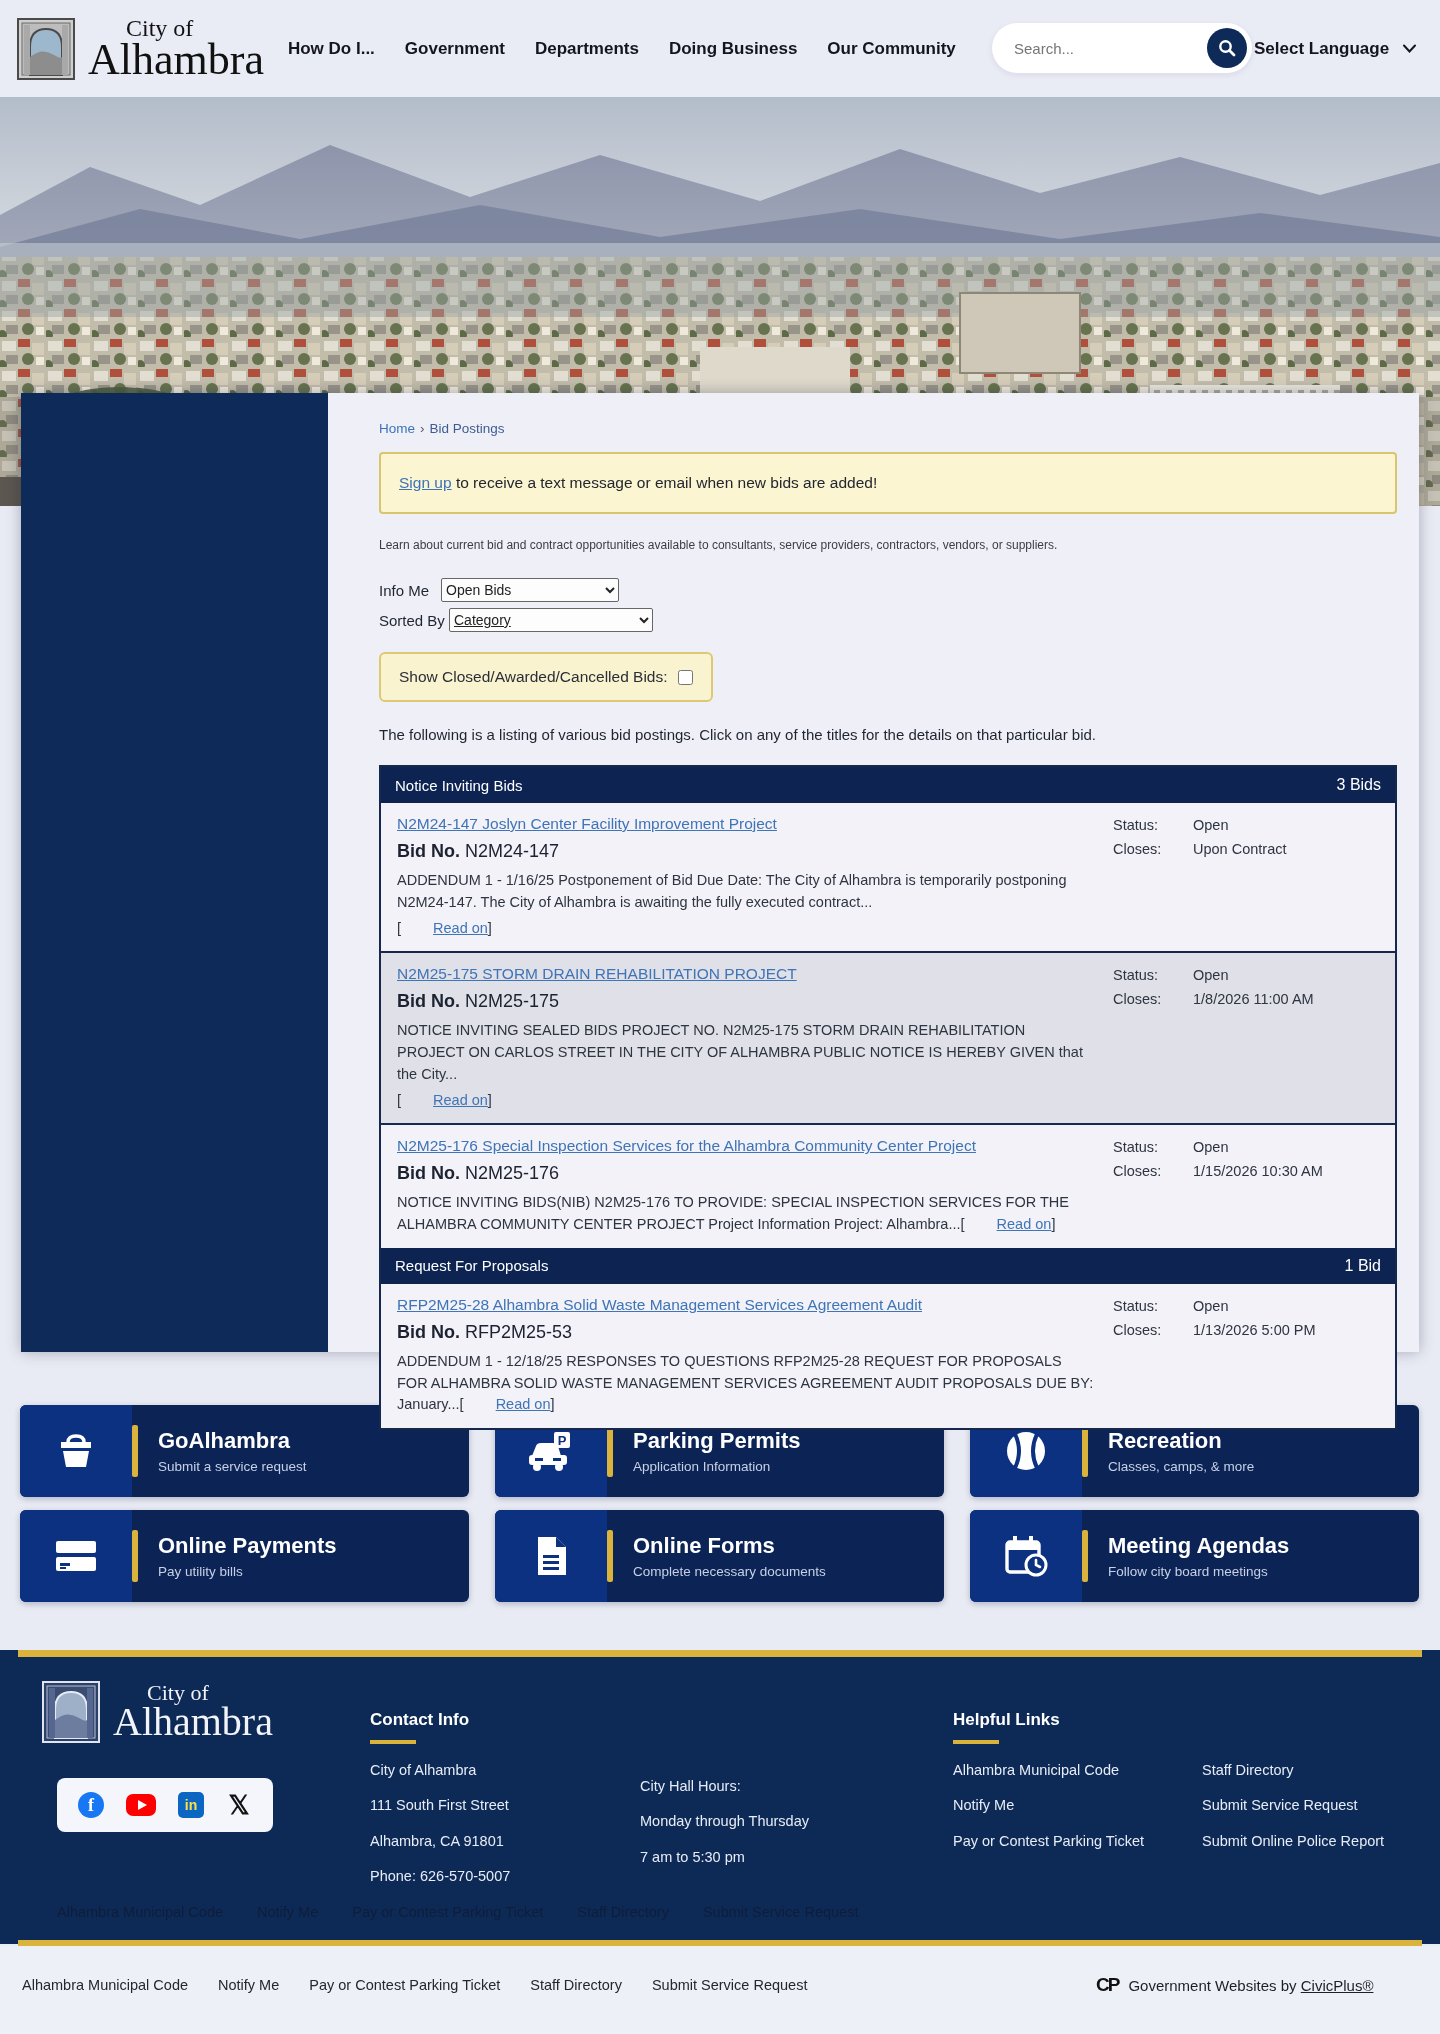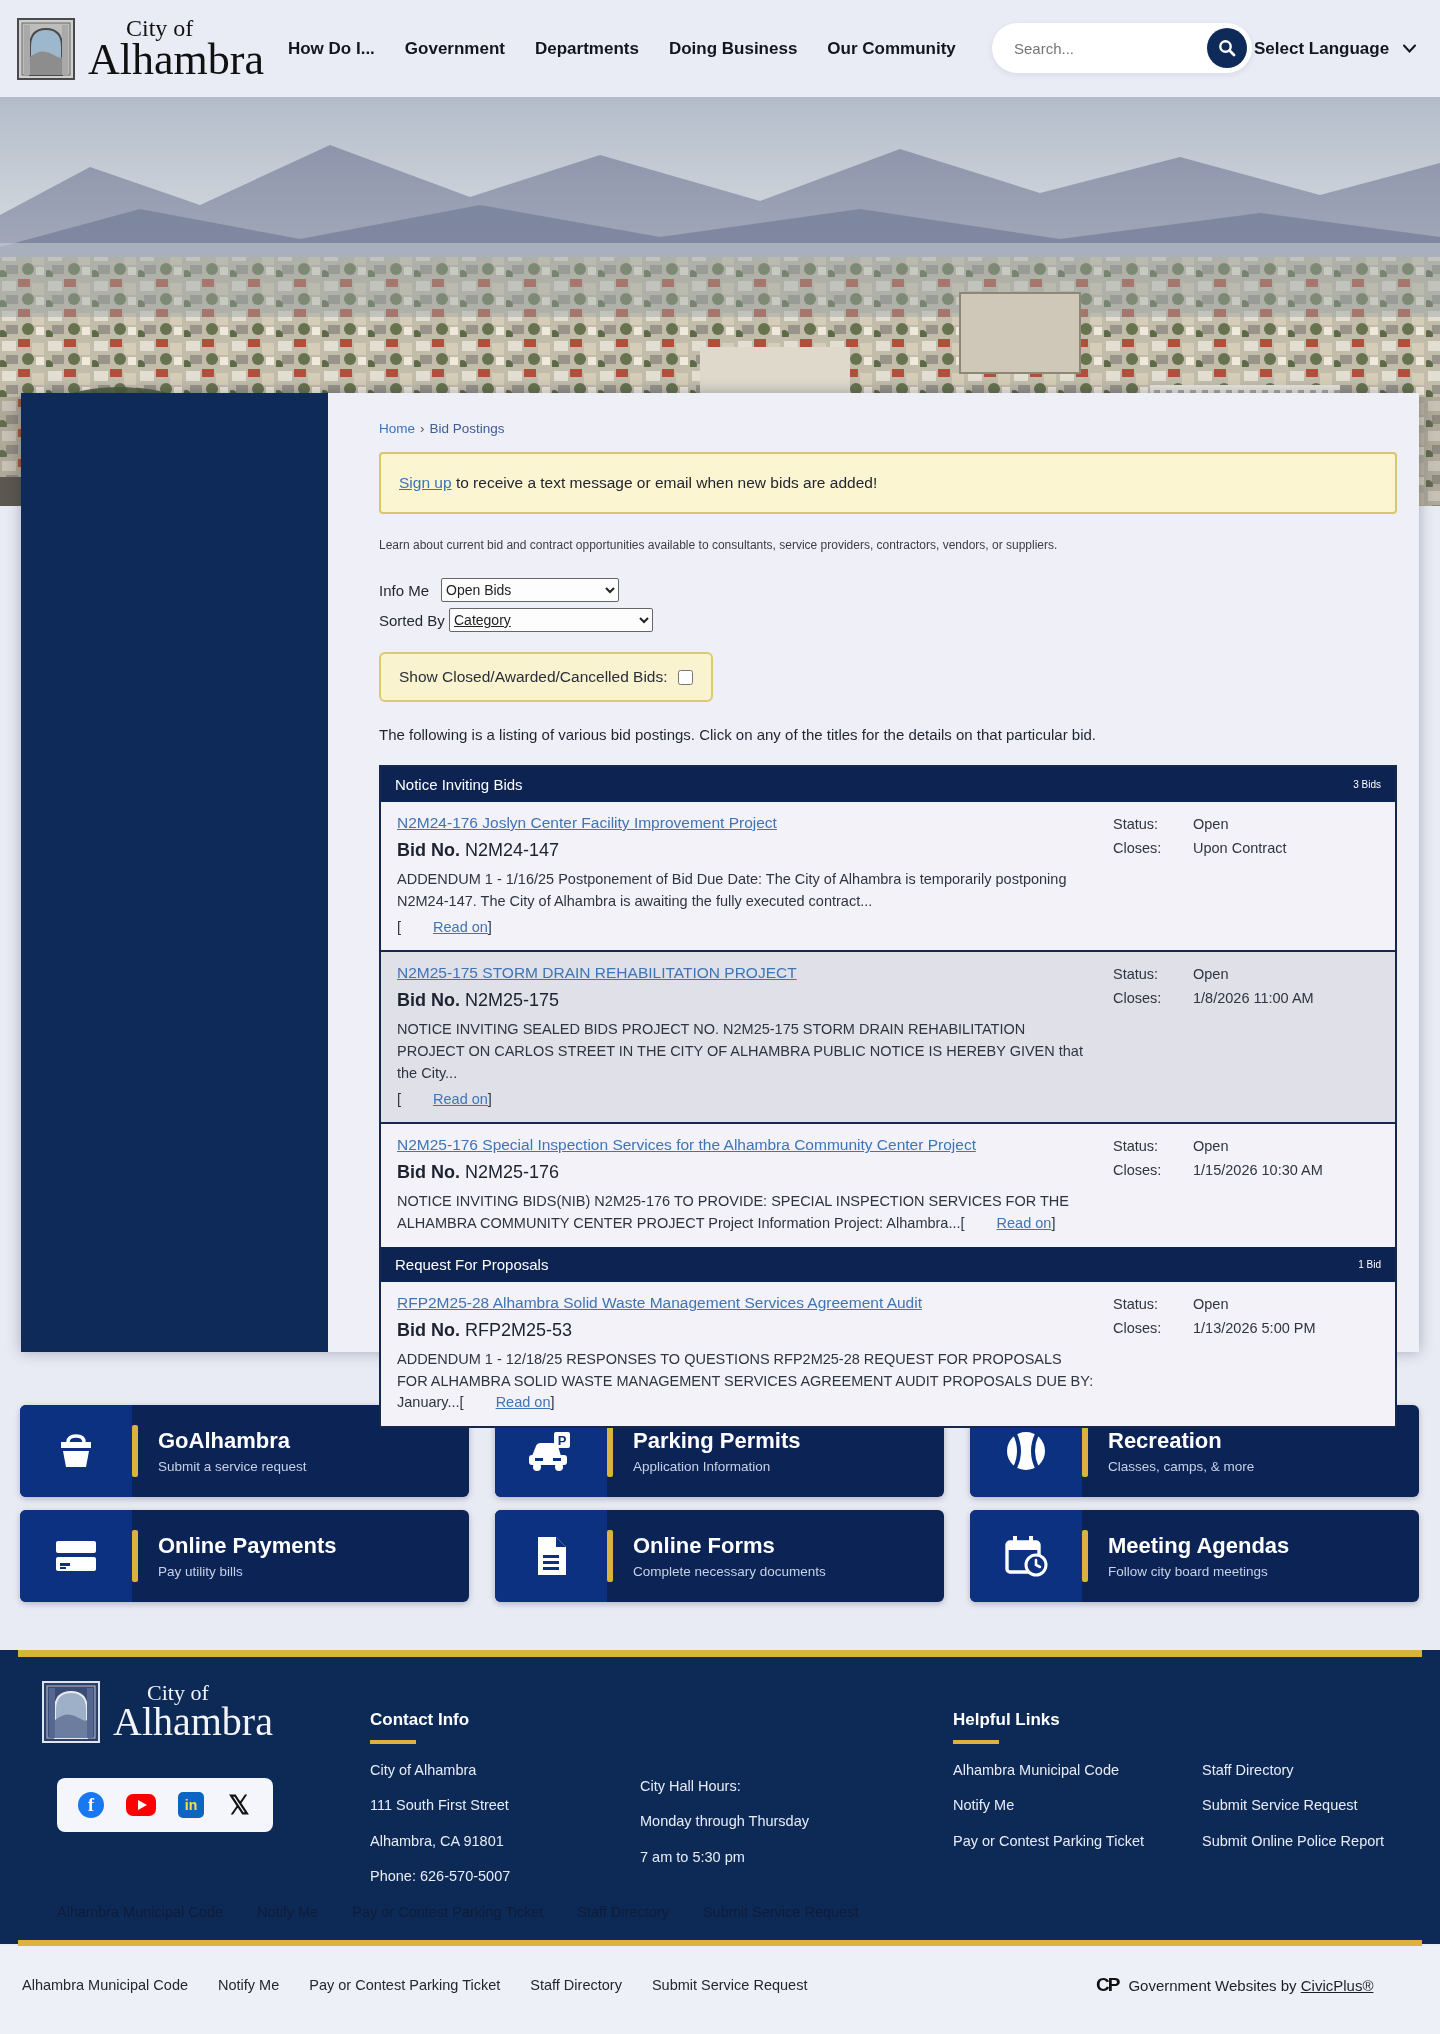--- a/index.html
+++ b/index.html
@@ -49,21 +49,21 @@
   .sel-sort { width:204px;text-decoration:underline; }
 
   .closedbox { display:inline-flex; align-items:center; gap:10px; border:2px solid #ddc973; background:#faf3cf; border-radius:6px; padding:14px 18px; font-size:15.5px; color:#2a2e38; margin:14px 0 24px 0; }
   .closedbox input { width:15px; height:15px; cursor:pointer; }
 
   .listing-intro { font-size:15px; color:#1f2430; margin-bottom:22px; }
 
   
   .bidtable { width:1018px; border:2px solid #16294d; background:#f2f2f8; }
   .sec-header { background:#0d2452; color:#fff; display:flex; justify-content:space-between; align-items:center; padding:9px 14px; font-size:15px; }
-  .sec-count { font-size:10px; }
+  .sec-count { font-size:16px; }
   .bid { display:flex; padding:12px 14px 12px 16px; background:#f2f2f8; border-top:2px solid #16294d; }
   .sec-header + .bid { border-top:none; }
   .bid.alt { background:#dfe0e8; }
   .bid-left { flex:1; padding-right:18px; }
   .bid-title { font-size:15.5px; color:#3f74b6; text-decoration:underline; cursor:pointer; display:inline-block; margin-bottom:8px; }
   .bid-no { font-size:18px; color:#1c2230; margin-bottom:8px; }
   .bid-no .bn-label { font-weight:700; }
   .bid-desc { font-size:14.5px; line-height:1.5; color:#2e3540; max-width:770px; }
   .ro { white-space:nowrap; }
   .ro.block { display:block; margin-top:4px; }
@@ -242,21 +242,21 @@
 
       <div class="bidtable">
 
         <div class="sec-header">
           <span>Notice Inviting Bids</span>
           <span class="sec-count">3 Bids</span>
         </div>
 
         <div class="bid">
           <div class="bid-left">
-            <a href="#" class="bid-title">N2M24-176 Joslyn Center Facility Improvement Project</a>
+            <a href="#" class="bid-title">N2M24-147 Joslyn Center Facility Improvement Project</a>
             <div class="bid-no"><span class="bn-label">Bid No.</span> <span>N2M24-147</span></div>
             <div class="bid-desc"><span>ADDENDUM 1 - 1/16/25 Postponement of Bid Due Date: The City of Alhambra is temporarily postponing N2M24-147. The City of Alhambra is awaiting the fully executed contract...</span><span class="ro block">[<a href="#" class="readon">Read on</a>]</span></div>
           </div>
           <div class="bid-right">
             <div class="sr">
                 <span class="slabel">Status:</span>
                 <span class="sval">Open</span>
               </div>
             <div class="sr">
                 <span class="slabel">Closes:</span>

